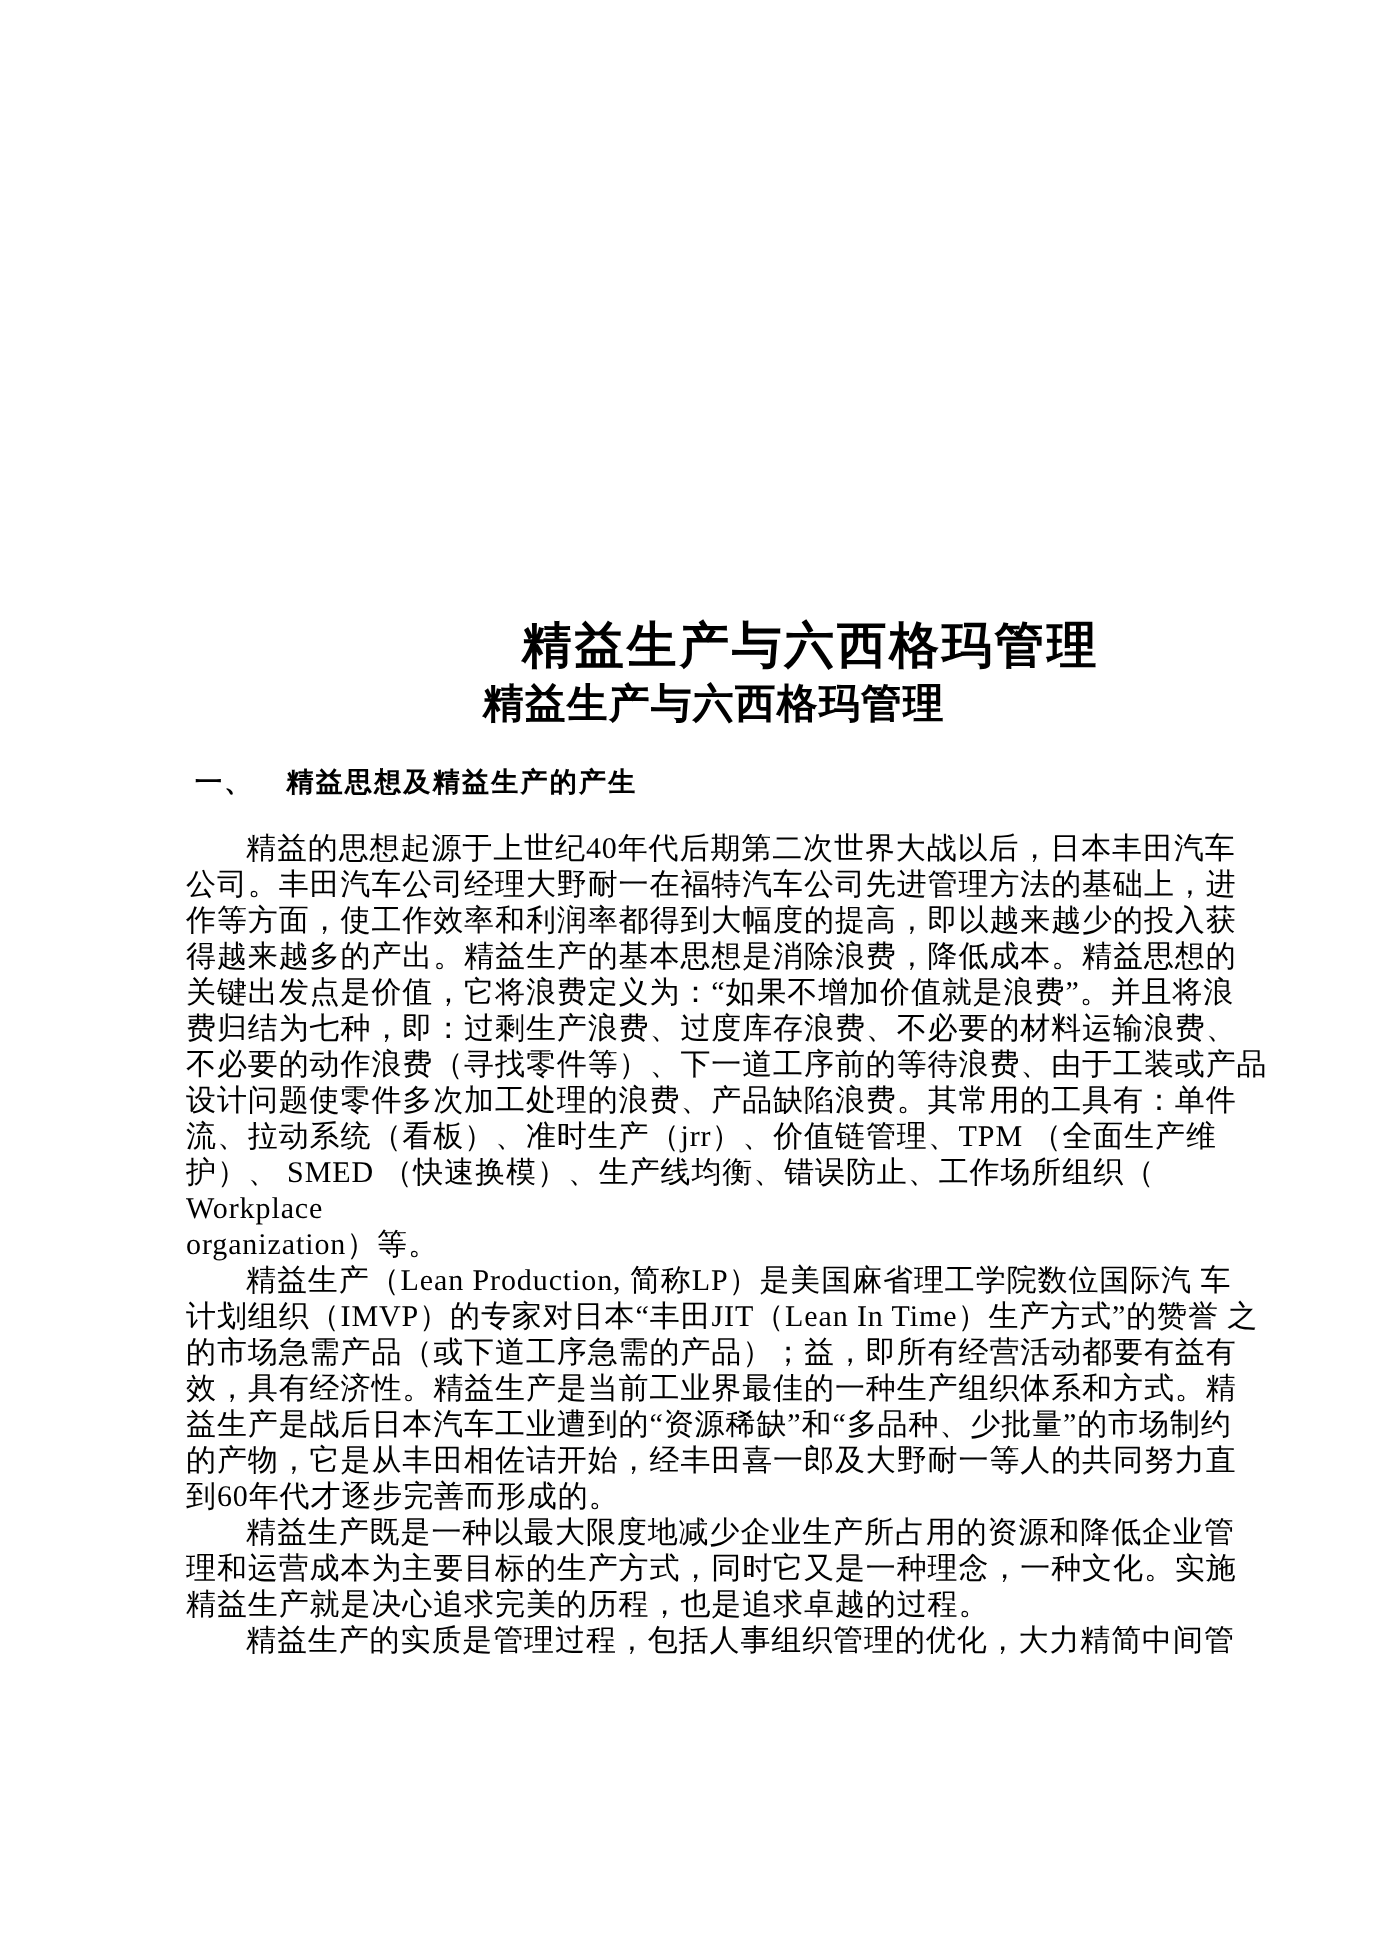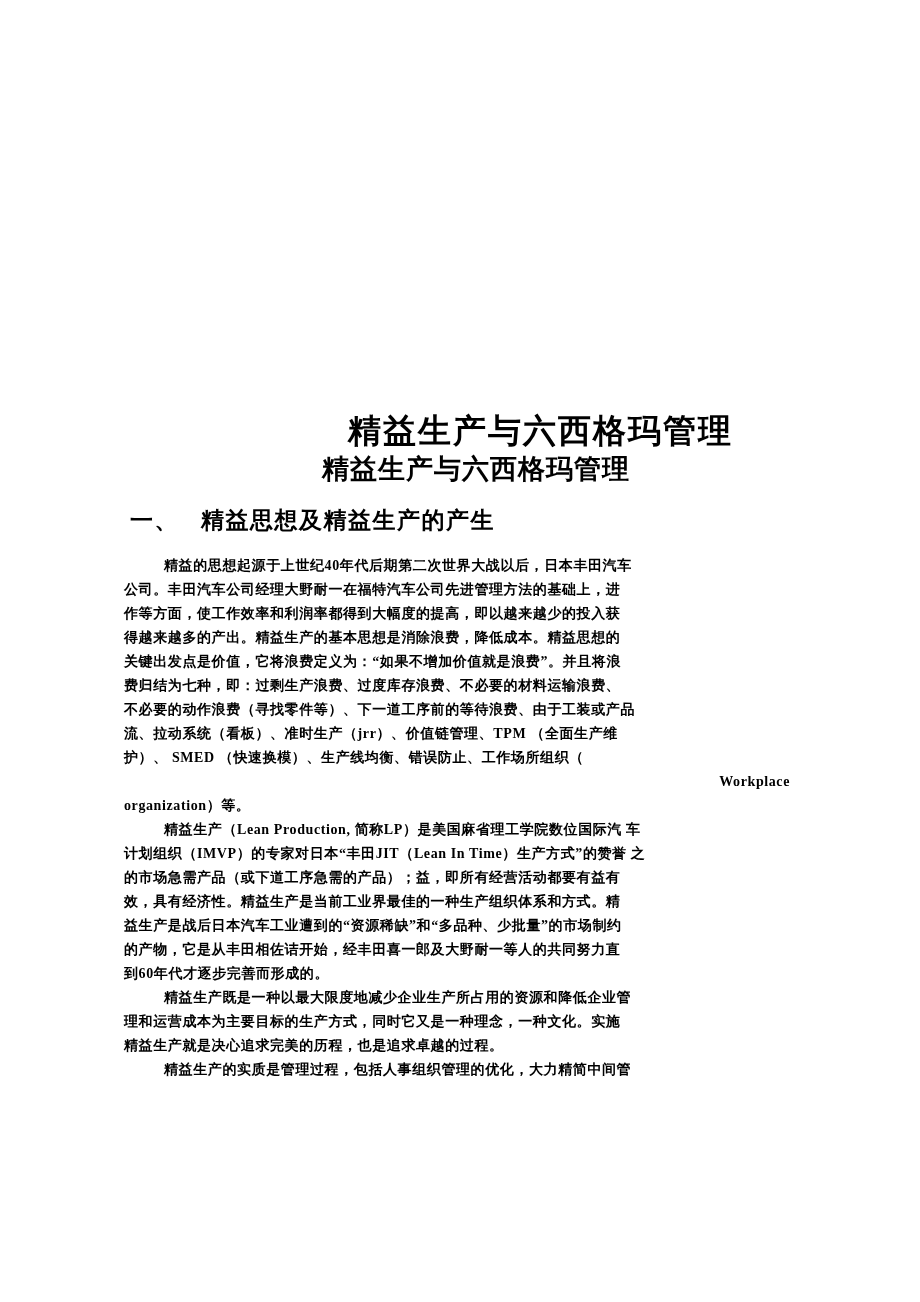--- a/index.html
+++ b/index.html
@@ -33,49 +33,49 @@
     font-size: 27px;
     font-weight: bold;
     letter-spacing: 1px;
     line-height: 33px;
     white-space: nowrap;
   }
   .section-heading {
     position: absolute;
     left: 130px;
     top: 506px;
-    font-size: 23px;
+    font-size: 18px;
     font-weight: bold;
     letter-spacing: 1.5px;
     line-height: 30px;
     white-space: nowrap;
   }
   .section-heading .num {
     display: inline-block;
     margin-right: 22px;
   }
   .body-text {
     position: absolute;
     left: 124px;
     top: 554px;
     width: 666px;
-    font-size: 14px;
-    font-weight: bold;
+    font-size: 20px;
+    font-weight: normal;
     letter-spacing: 0.6px;
     line-height: 24px;
   }
   .line {
     height: 24px;
     white-space: pre;
   }
   .line.indent {
     text-indent: 40px;
   }
   .line.right {
-    text-align: right;
+    text-align: left;
   }
 </style>
 </head>
 <body>
 
 <div class="page">
 
   <div class="doc-title">精益生产与六西格玛管理</div>
 
   <div class="doc-subtitle">精益生产与六西格玛管理</div>
@@ -85,20 +85,21 @@
   </div>
 
   <div class="body-text">
     <div class="line indent">精益的思想起源于上世纪40年代后期第二次世界大战以后，日本丰田汽车</div>
     <div class="line">公司。丰田汽车公司经理大野耐一在福特汽车公司先进管理方法的基础上，进</div>
     <div class="line">作等方面，使工作效率和利润率都得到大幅度的提高，即以越来越少的投入获</div>
     <div class="line">得越来越多的产出。精益生产的基本思想是消除浪费，降低成本。精益思想的</div>
     <div class="line">关键出发点是价值，它将浪费定义为：“如果不增加价值就是浪费”。并且将浪</div>
     <div class="line">费归结为七种，即：过剩生产浪费、过度库存浪费、不必要的材料运输浪费、</div>
     <div class="line">不必要的动作浪费（寻找零件等）、下一道工序前的等待浪费、由于工装或产品</div>
+    <div class="line">设计问题使零件多次加工处理的浪费、产品缺陷浪费。其常用的工具有：单件</div>
     <div class="line">流、拉动系统（看板）、准时生产（jrr）、价值链管理、TPM （全面生产维</div>
     <div class="line">护）、 SMED （快速换模）、生产线均衡、错误防止、工作场所组织（</div>
     <div class="line right">Workplace</div>
     <div class="line">organization）等。</div>
     <div class="line indent">精益生产（Lean Production, 简称LP）是美国麻省理工学院数位国际汽 车</div>
     <div class="line">计划组织（IMVP）的专家对日本“丰田JIT（Lean In Time）生产方式”的赞誉 之</div>
     <div class="line">的市场急需产品（或下道工序急需的产品）；益，即所有经营活动都要有益有</div>
     <div class="line">效，具有经济性。精益生产是当前工业界最佳的一种生产组织体系和方式。精</div>
     <div class="line">益生产是战后日本汽车工业遭到的“资源稀缺”和“多品种、少批量”的市场制约</div>
     <div class="line">的产物，它是从丰田相佐诘开始，经丰田喜一郎及大野耐一等人的共同努力直</div>

